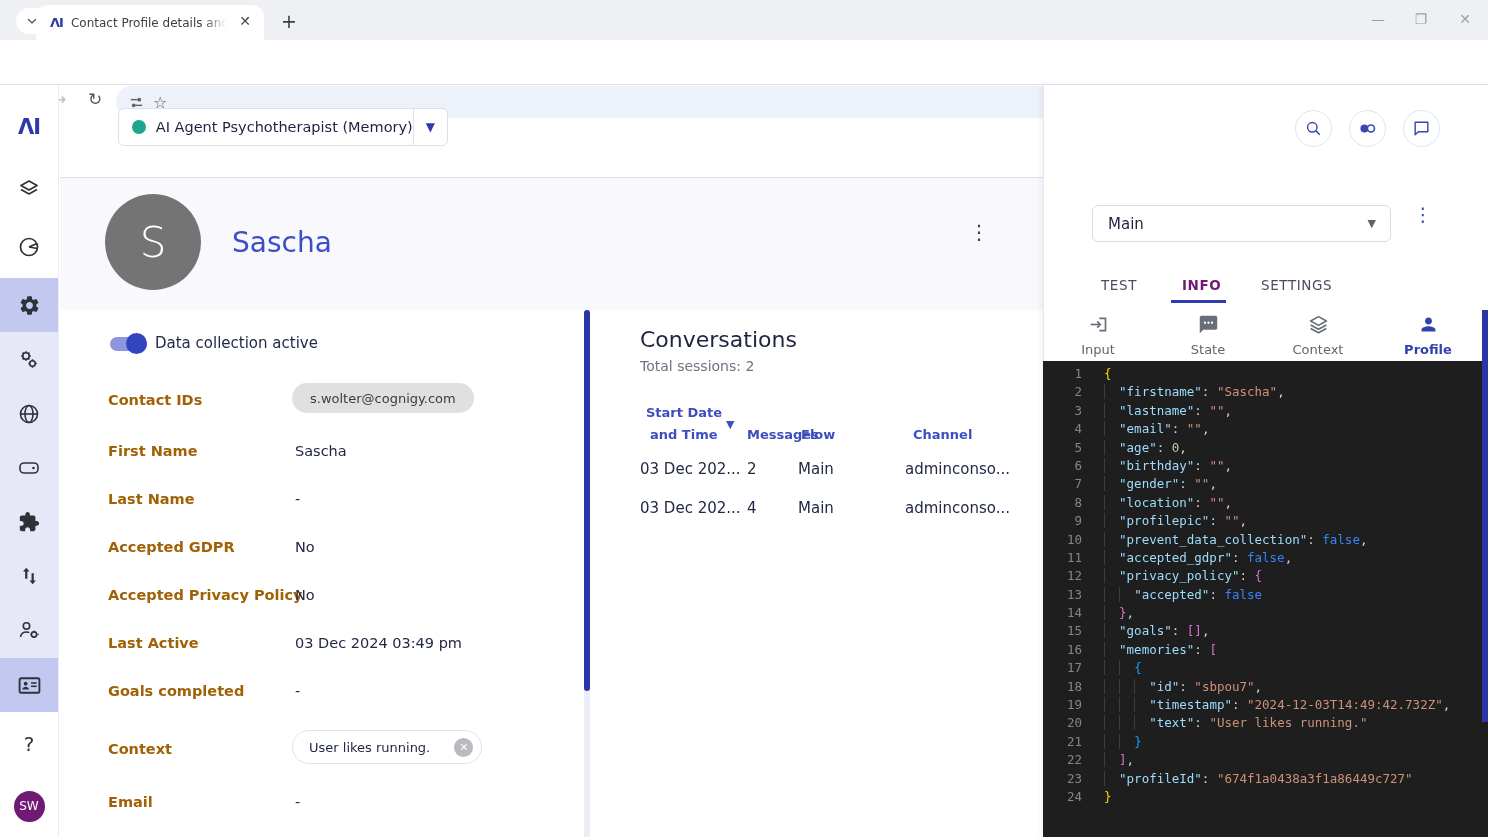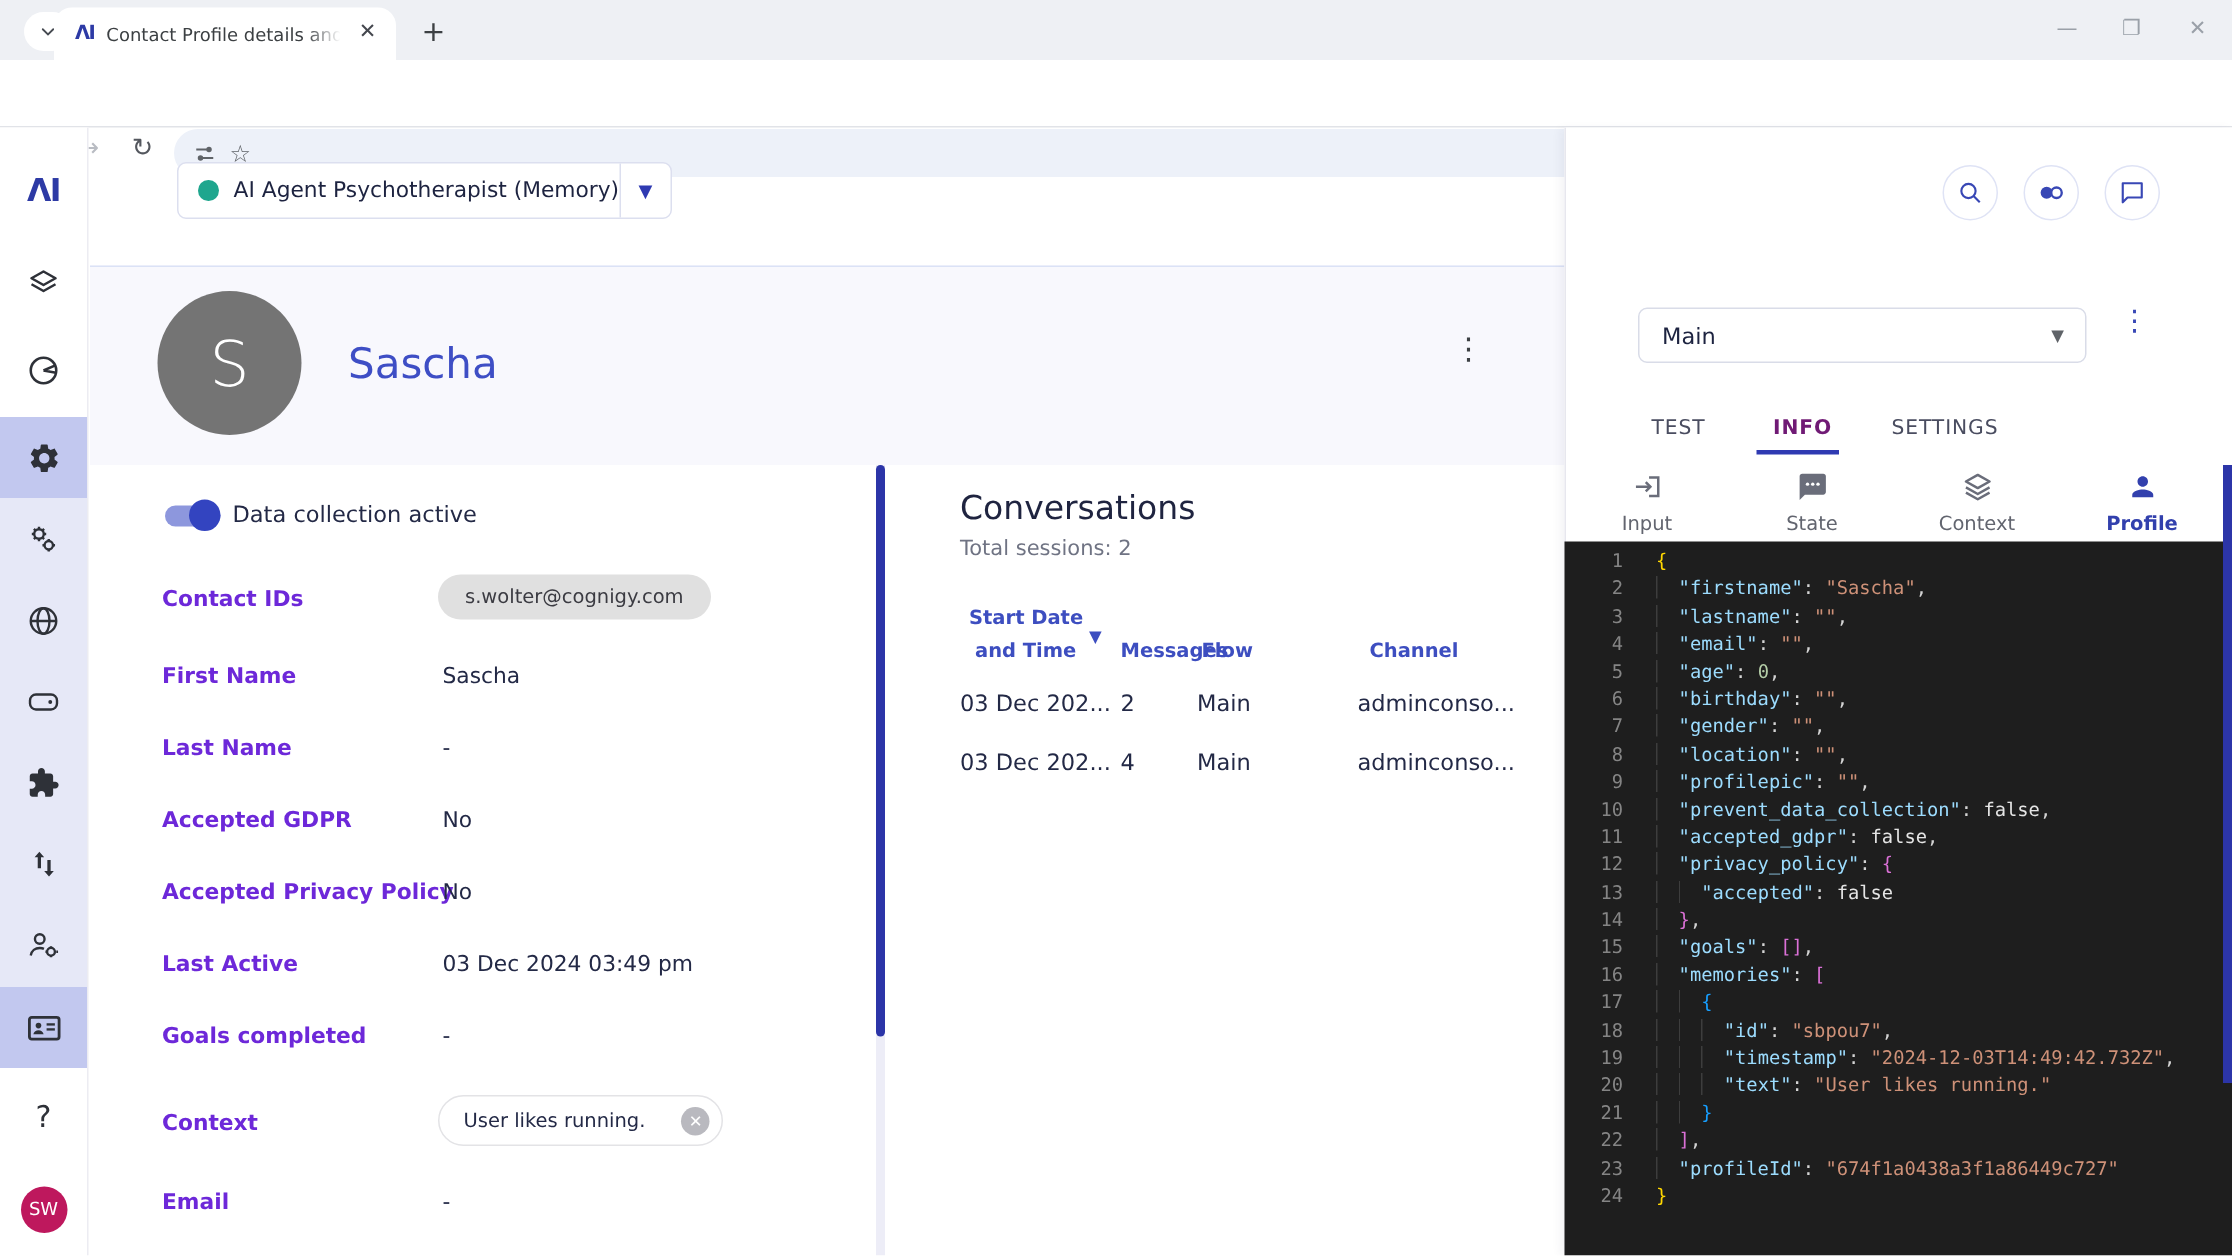--- a/index.html
+++ b/index.html
@@ -33,42 +33,42 @@
   #profile-avatar-btn { width:27px; height:27px; border-radius:50%; background:radial-gradient(circle at 35% 30%, #cbb9a5, #867562 55%, #4c443c); }
   #browser-menu-icon { color:#5f6368; font-size:17px; width:18px; text-align:center; }
 
   
   #sidebar { left:0; top:85px; width:59px; height:752px; background:#fff; border-right:1px solid #ececf2; }
   .side-item { position:absolute; left:0; width:58px; height:54px; display:flex; align-items:center; justify-content:center; color:#2e3138; }
   #side-logo { color:#2d3aa5; font-weight:bold; font-size:21px; letter-spacing:-1px; }
   .side-band-light { position:absolute; left:0; width:58px; background:#e6e8f7; }
   .side-band-active { position:absolute; left:0; width:58px; background:#c2c8ef; }
   #help-item { font-size:20px; color:#2e3138; }
-  #sw-avatar { width:31px; height:31px; border-radius:50%; background:#be185d; color:#fff; font-size:12px; display:flex; align-items:center; justify-content:center; }
+  #sw-avatar { width:31px; height:31px; border-radius:50%; background:#701a75; color:#fff; font-size:12px; display:flex; align-items:center; justify-content:center; }
 
   
   #agent-select { left:118px; top:108px; width:330px; height:38px; border:1px solid #dcdfef; border-radius:6px; background:#fff; display:flex; align-items:center; }
   #agent-dot { width:14px; height:14px; border-radius:50%; background:#1fa68e; margin:0 10px 0 13px; }
   #agent-label { font-size:14.5px; color:#1d2340; flex:1; white-space:nowrap; }
   #agent-divider { width:1px; height:36px; background:#dcdfef; }
   #agent-caret { width:34px; text-align:center; color:#2f3ab2; font-size:12px; }
 
   #profile-band { left:60px; top:177px; width:983px; height:133px; background:#f8f8fd; border-top:1px solid #dbe2f6; }
   #big-avatar { left:105px; top:194px; width:96px; height:96px; border-radius:50%; background:#747474; color:#fff; font-size:42px; display:flex; align-items:center; justify-content:center; font-weight:300; }
   #contact-name { left:232px; top:226px; font-size:28px; color:#3e4ec5; }
   #profile-menu-icon { left:968px; top:227px; color:#3c4043; font-size:20px; letter-spacing:0; line-height:11px; text-align:center; width:22px; }
 
   
   #details { left:60px; top:310px; width:524px; height:527px; background:#fff; }
   #data-toggle { left:50px; top:24px; width:37px; height:19px; position:absolute; }
   #toggle-track { position:absolute; left:0; top:3px; width:37px; height:14px; border-radius:7px; background:#8d97dd; }
   #toggle-knob { position:absolute; right:0; top:-1px; width:21px; height:21px; border-radius:50%; background:#3344c0; }
   #toggle-label { position:absolute; left:95px; top:24px; font-size:15px; color:#232946; }
   .drow { position:absolute; left:48px; width:470px; }
-  .dlabel { position:absolute; left:0; top:0; font-size:14.5px; font-weight:600; color:#6d28d9; }
+  .dlabel { position:absolute; left:0; top:0; font-size:14.5px; font-weight:600; color:#a16207; }
   .dvalue { position:absolute; left:187px; top:0; font-size:14.5px; color:#232946; }
   .pill-gray { position:absolute; left:184px; top:-9px; height:30px; background:#e0e0e0; border-radius:15px; padding:0 18px; font-size:13px; color:#3b3b42; display:flex; align-items:center; }
   .pill-outline { position:absolute; left:184px; top:-11px; height:34px; background:#fff; border:1px solid #e3e3e6; border-radius:17px; padding:0 8px 0 16px; font-size:13px; color:#232946; display:flex; align-items:center; gap:24px; }
   .pill-x { width:19px; height:19px; border-radius:50%; background:#b9b9bf; color:#fff; font-size:11px; display:flex; align-items:center; justify-content:center; }
   #details-scrollbar-track { left:584px; top:310px; width:6px; height:527px; background:#ededf7; }
   #details-scrollbar-thumb { left:584px; top:310px; width:6px; height:381px; background:#2c35a8; border-radius:3px; }
 
   
   #conversations { left:590px; top:310px; width:453px; height:527px; background:#fff; }
   #conv-title { position:absolute; left:50px; top:17px; font-size:22px; color:#1f2440; }
@@ -93,21 +93,21 @@
   .subtab.active .st-icon, .subtab.active .st-label { color:#3240ad; }
   .subtab.active .st-label { font-weight:600; }
 
   
   #editor { left:1043px; top:361px; width:445px; height:476px; background:#1e1e1e; overflow:hidden; padding-top:4px; }
   .ed-line { height:18.4px; line-height:18.4px; font-family:"DejaVu Sans Mono","Liberation Mono",monospace; font-size:12.5px; white-space:pre; }
   .ed-num { display:inline-block; width:39px; text-align:right; color:#858585; }
   .ed-code { padding-left:22px; }
   .tk-g { box-shadow:inset 1px 0 0 #3d3d3d; }
   .tk-p { color:#d4d4d4; } .tk-k { color:#9cdcfe; } .tk-s { color:#ce9178; }
-  .tk-n { color:#b5cea8; } .tk-w { color:#e5e5e5; }
+  .tk-n { color:#b5cea8; } .tk-w { color:#3b82f6; }
   .tk-b1 { color:#ffd700; } .tk-b2 { color:#da70d6; } .tk-b3 { color:#179fff; }
   #page-scroll-thumb { left:1482px; top:310px; width:6px; height:412px; background:#2c35a8; }
 
   svg { display:block; }
 </style>
 </head>
 <body>
 
 <div id="stage">
 

